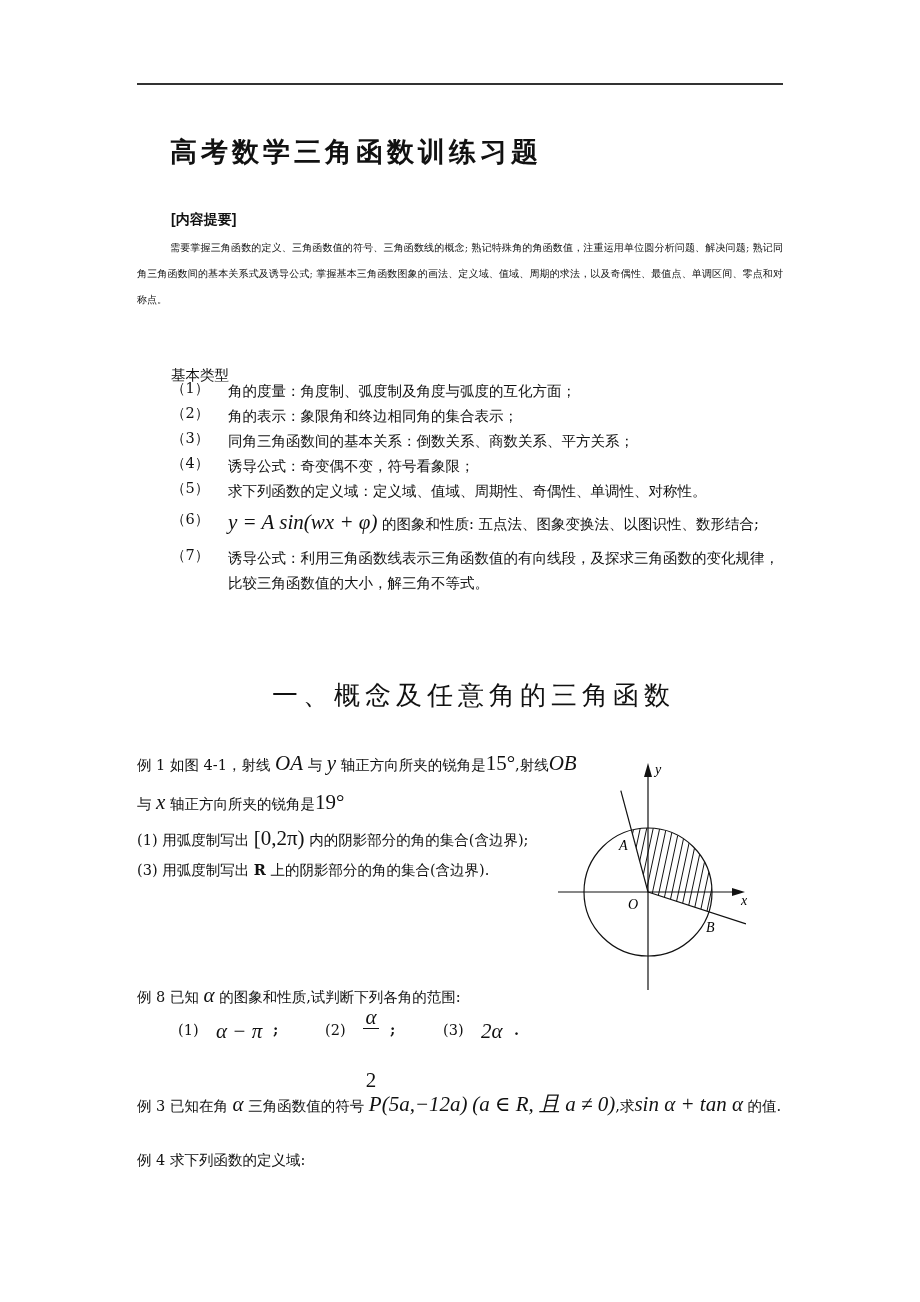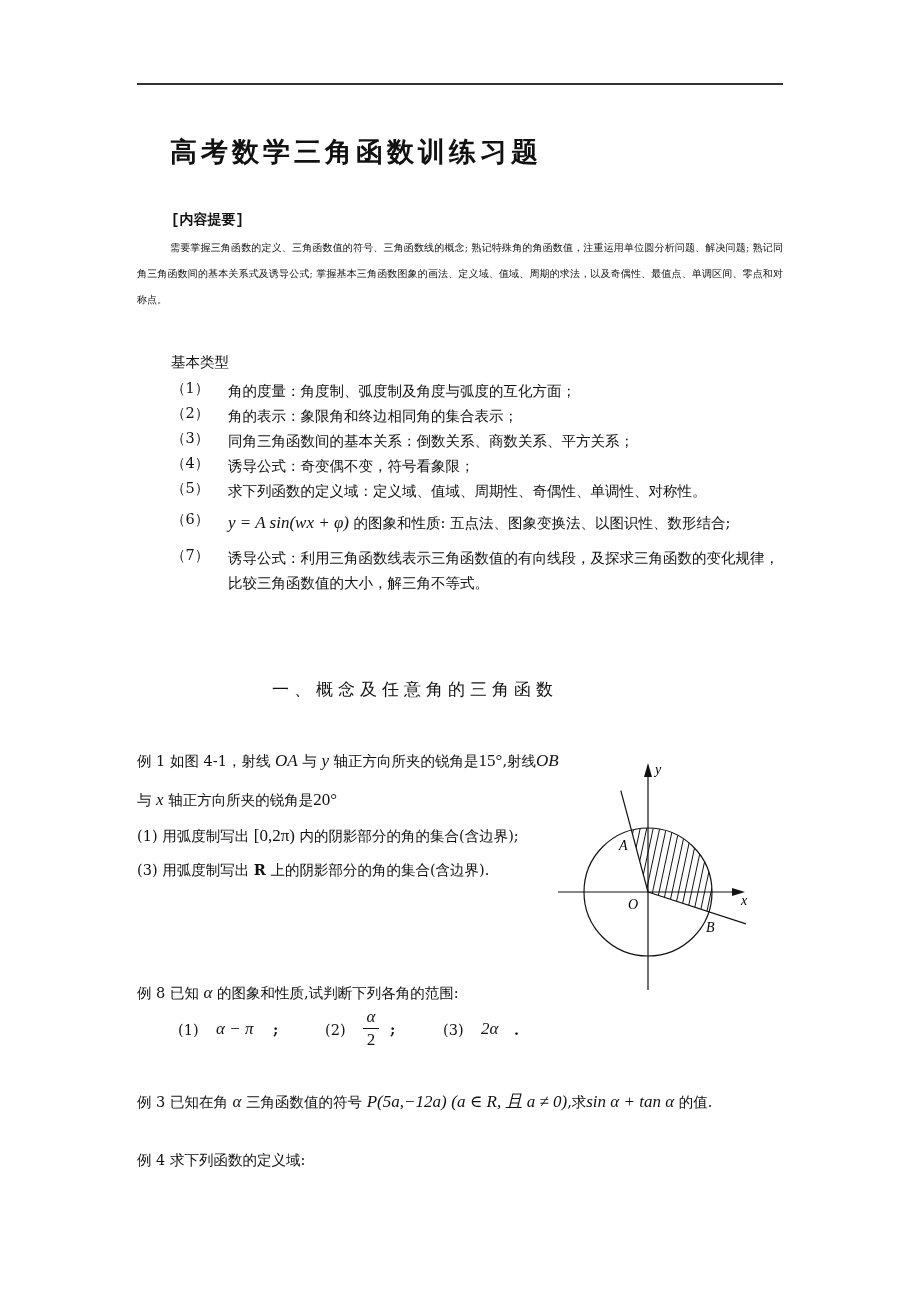--- a/index.html
+++ b/index.html
@@ -3,29 +3,29 @@
 <meta charset="utf-8">
 <style>
   html,body{margin:0;padding:0;background:#fff;}
   body{width:920px;height:1302px;position:relative;overflow:hidden;color:#111;
        font-family:"DejaVu Serif","Liberation Serif",serif;}
   .abs{position:absolute;}
   .rule{left:137px;top:83px;width:646px;height:0;border-top:2px solid #333;}
   .title{left:170px;top:110px;font-size:27px;font-weight:bold;letter-spacing:4px;
          font-family:"DejaVu Sans","Liberation Sans",sans-serif;margin-top:24px;}
   .t14{font-size:14.5px;}
-  .summary-head{left:171px;top:211px;font-weight:bold;font-family:Liberation Mono, monospace;font-size:14px;}
+  .summary-head{left:171px;top:211px;font-weight:bold;font-family:Liberation Sans, sans-serif;font-size:14px;}
   .summary-body{left:137px;top:235px;width:646px;line-height:26px;font-size:10px;text-indent:33px;text-align:justify;}
-  .types-head{left:171px;top:353px;}
+  .types-head{left:171px;top:366px;}
   .type-row{left:171px;width:620px;font-size:14.5px;display:flex;}
   .type-num{width:57px;flex:none;}
   .type-text{flex:1;line-height:25px;}
-  .math{font-family:"Liberation Serif","DejaVu Serif",serif;font-style:italic;font-size:17px;}
-  .upright{font-style:normal;}
-  .section{left:272px;top:678px;font-size:17px;letter-spacing:5px;}
+  .math{font-family:"Liberation Serif","DejaVu Serif",serif;font-style:italic;font-size:21px;}
+  .upright{font-style:normal;margin-top:40px;}
+  .section{left:272px;top:678px;font-size:26px;letter-spacing:5px;}
   .ex{left:137px;font-size:14.5px;}
   .fig{left:548px;top:755px;}
   .frac{display:inline-block;text-align:center;vertical-align:middle;line-height:22px;}
 </style>
 </head>
 <body>
 
 <div class="abs rule"></div>
 
 <div class="abs title">高考数学三角函数训练习题</div>
@@ -72,21 +72,21 @@
 <div class="abs ex" style="top:751px">
   <span>例 1  如图 4-1，射线</span>
   <span class="math">OA</span>
   <span>与</span>
   <span class="math">y</span>
   <span>轴正方向所夹的锐角是</span><span class="math upright">15°</span><span>,射线</span><span class="math">OB</span>
 </div>
 <div class="abs ex" style="top:790px">
   <span>与</span>
   <span class="math">x</span>
-  <span>轴正方向所夹的锐角是</span><span class="math upright">20°</span>
+  <span>轴正方向所夹的锐角是</span><span class="math upright">19°</span>
 </div>
 <div class="abs ex" style="top:826px">
   <span>(1)  用弧度制写出</span>
   <span class="math upright">[0,2π)</span>
   <span>内的阴影部分的角的集合(含边界);</span>
 </div>
 <div class="abs ex" style="top:861px">
   <span>(3)  用弧度制写出</span>
   <b>R</b>
   <span>上的阴影部分的角的集合(含边界).</span>

